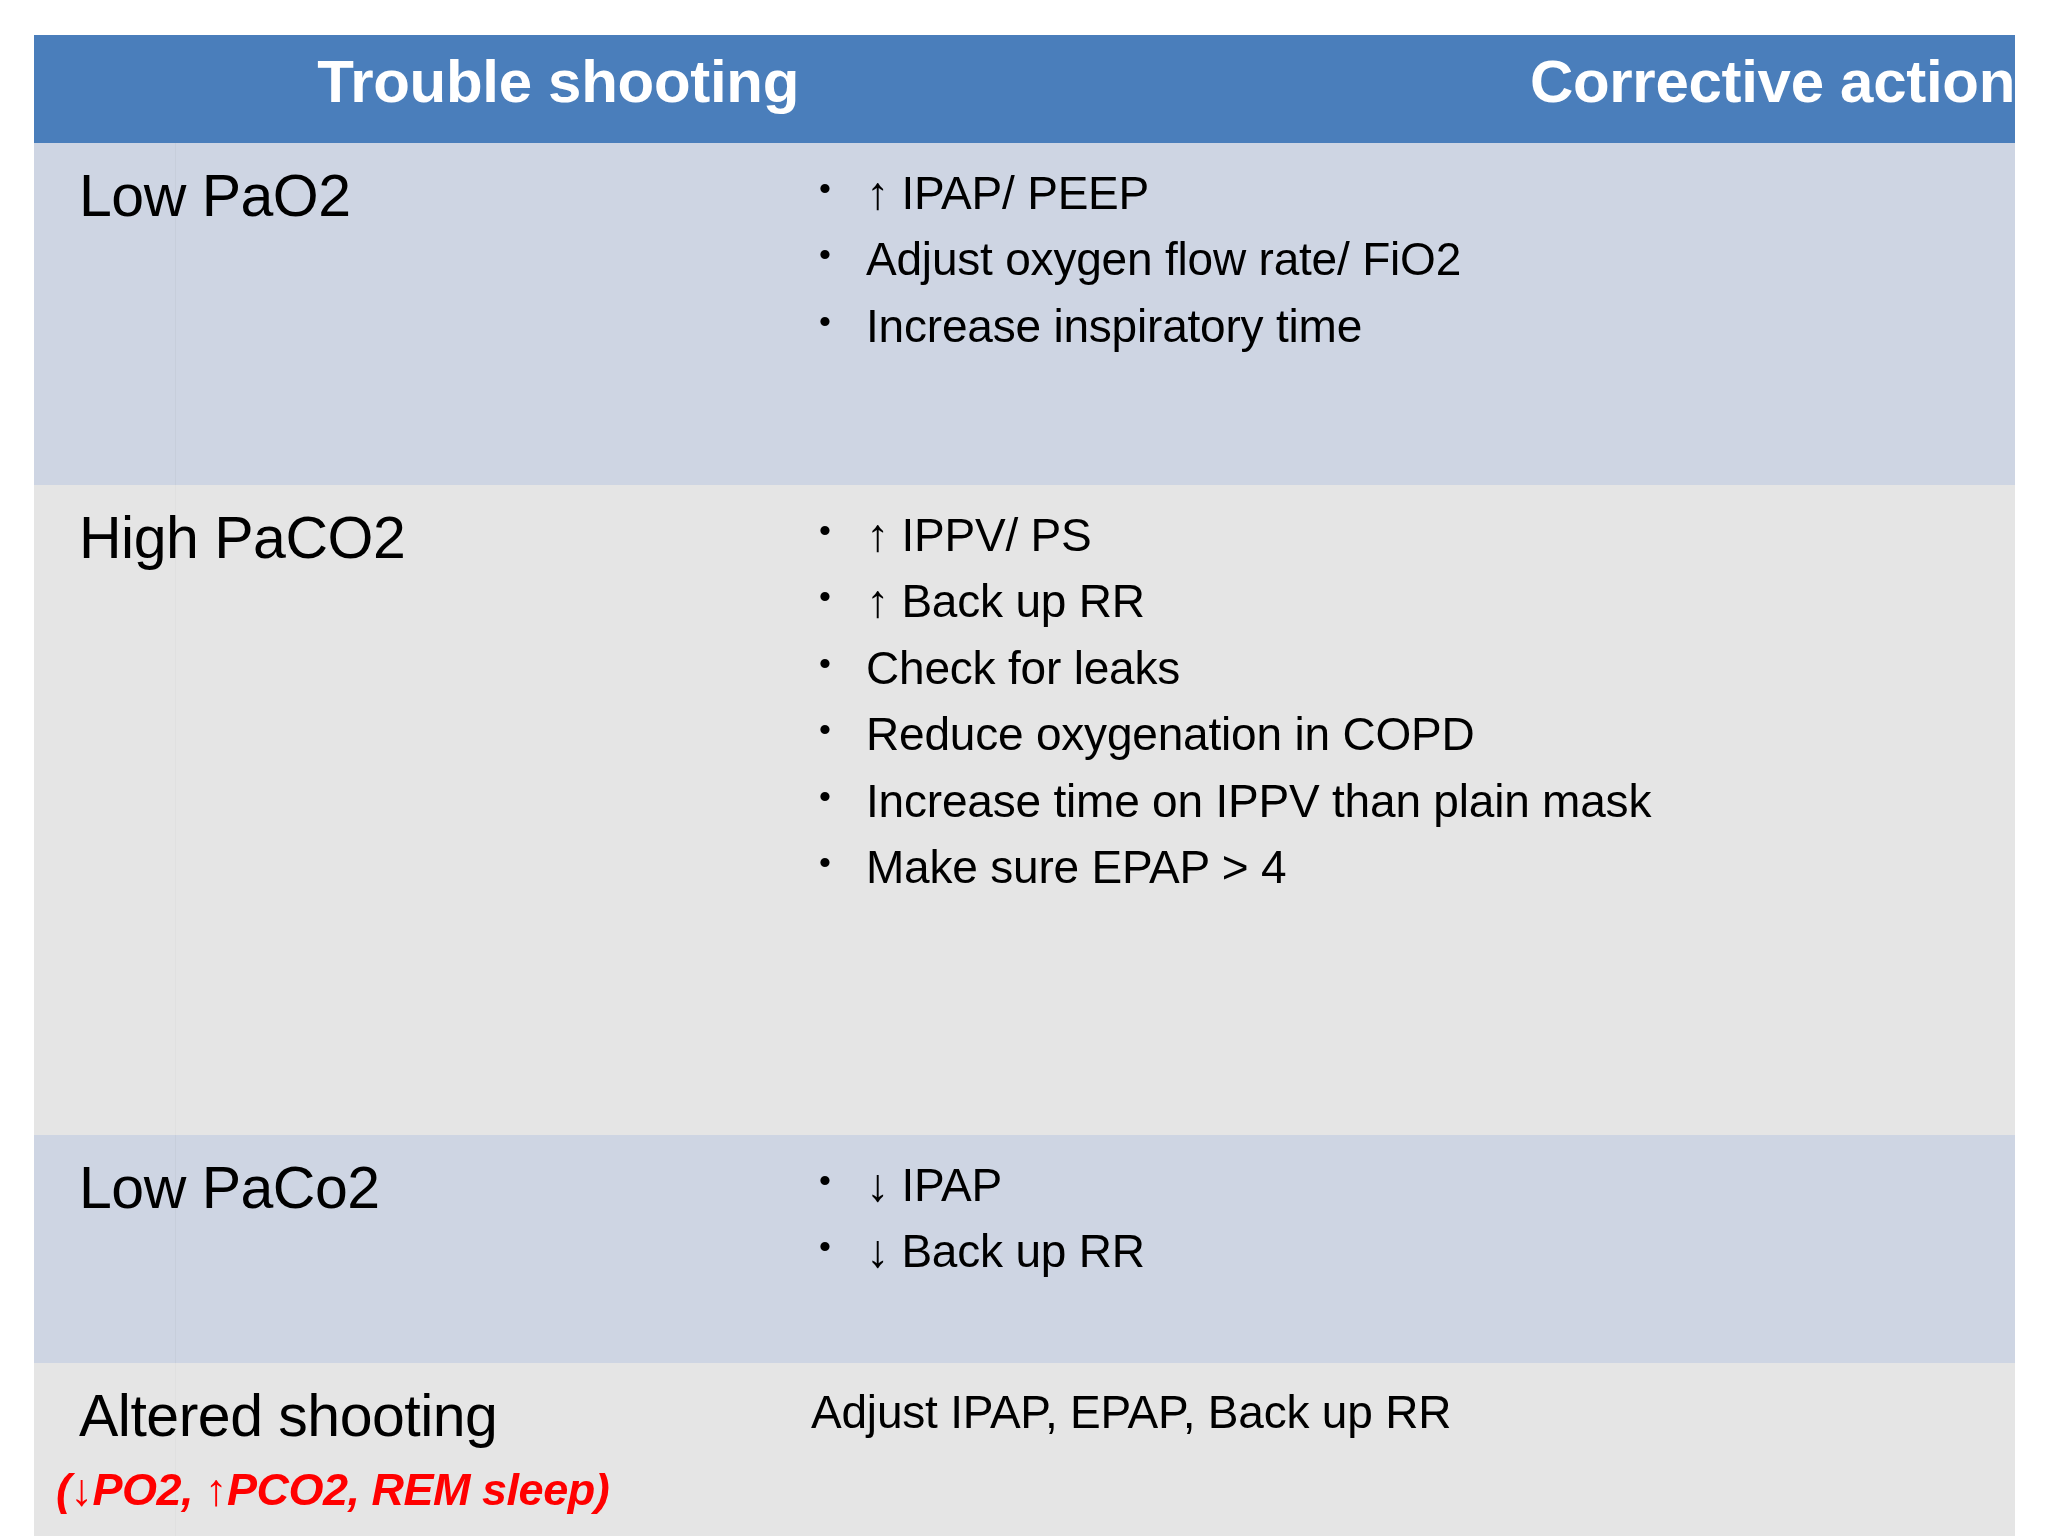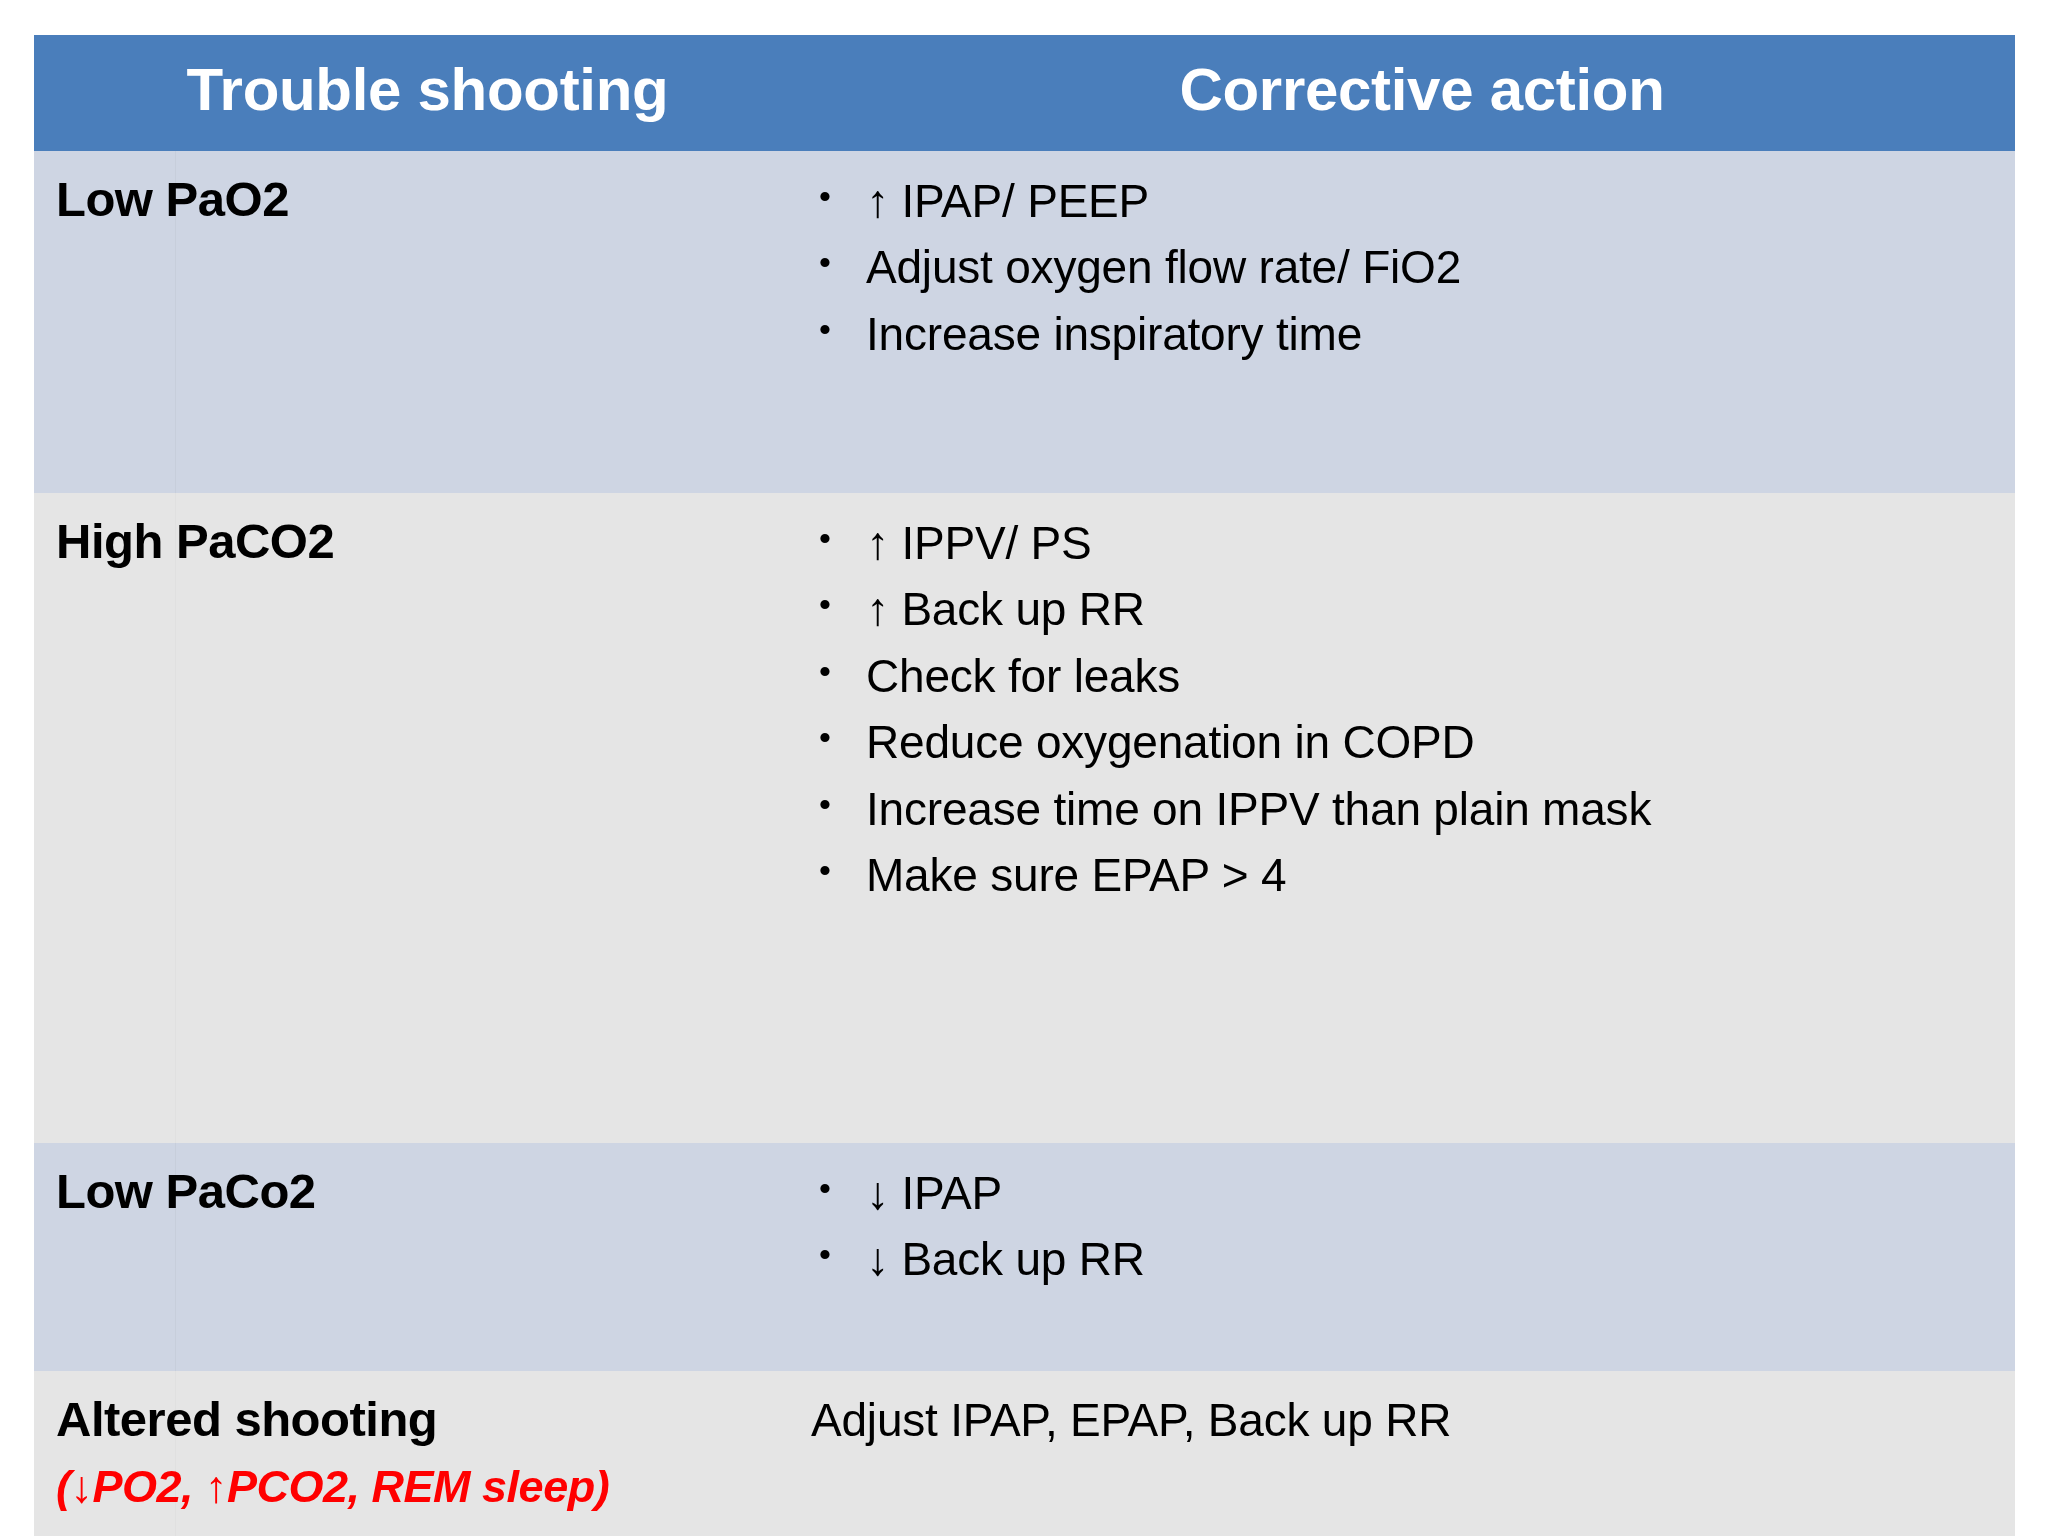--- a/index.html
+++ b/index.html
@@ -26,25 +26,25 @@
     width: 1981px;
     border-collapse: collapse;
     table-layout: fixed;
   }
   .table col.c1 { width: 765px; }
   .table col.c2 { width: 1216px; }
 
   .hdr-row th {
     background: #4a7ebb;
     color: #ffffff;
-    text-align: center;
+    text-align: right;
     vertical-align: middle;
     font-size: 60px;
     font-weight: bold;
-    padding: 10px 0 18px 22px;
+    padding: 2px 0 18px 22px;
     height: 88px;
     line-height: 1.05;
     letter-spacing: -0.3px;
     border: none;
   }
   .hdr-row th.h2 { padding-left: 30px; }
 
   .table td {
     vertical-align: top;
     border: none;
@@ -63,26 +63,27 @@
     content: "";
     position: absolute;
     top: 0; bottom: 0;
     left: 141px;
     width: 1px;
     background: rgba(0,0,0,0.03);
   }
   .row-b td.left-cell::after { background: rgba(0,0,0,0.02); }
 
   .term {
-    font-size: 49px;
-    font-weight: bold;
+    font-size: 59px;
+    font-weight: normal;
     color: #000000;
     line-height: 1.08;
     letter-spacing: -0.5px;
     white-space: nowrap;
+    margin-left: 23px;
   }
   .subterm {
     font-size: 45px;
     font-weight: bold;
     font-style: italic;
     color: #ff0000;
     line-height: 1.12;
     margin-top: 16px;
     letter-spacing: -0.5px;
     white-space: nowrap;

